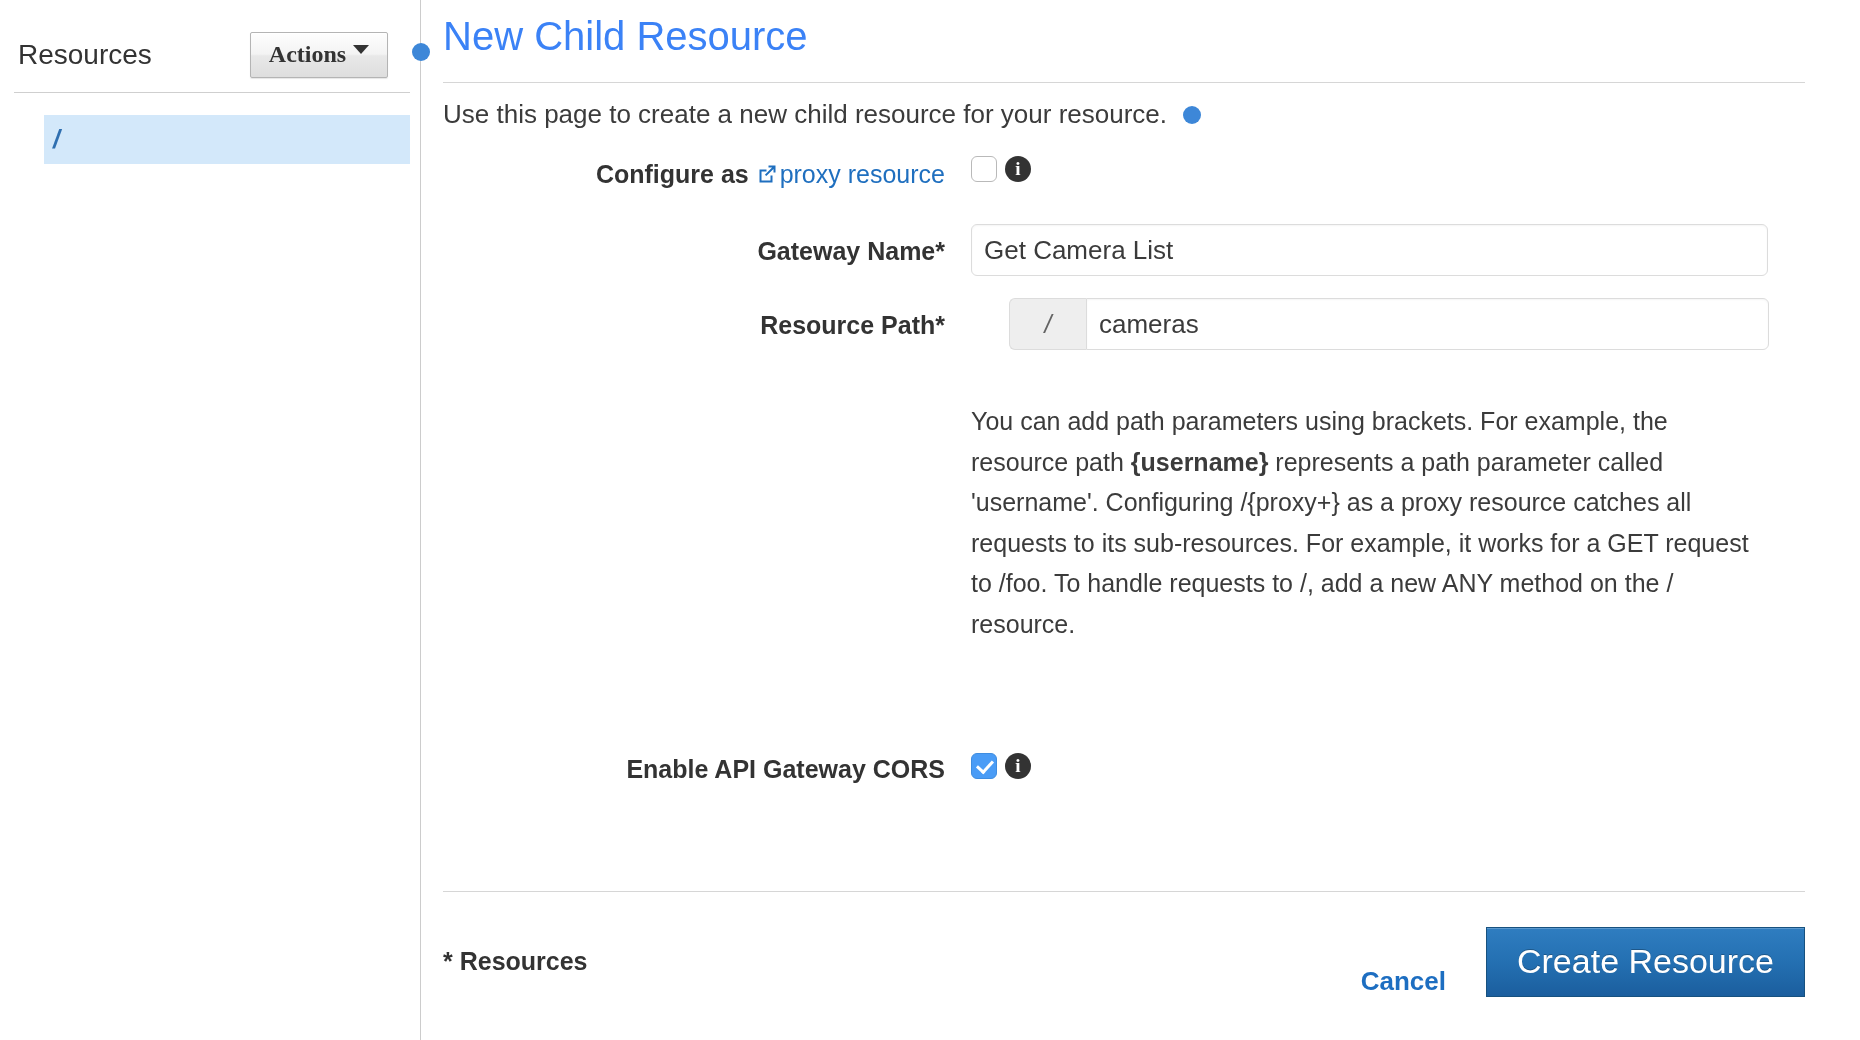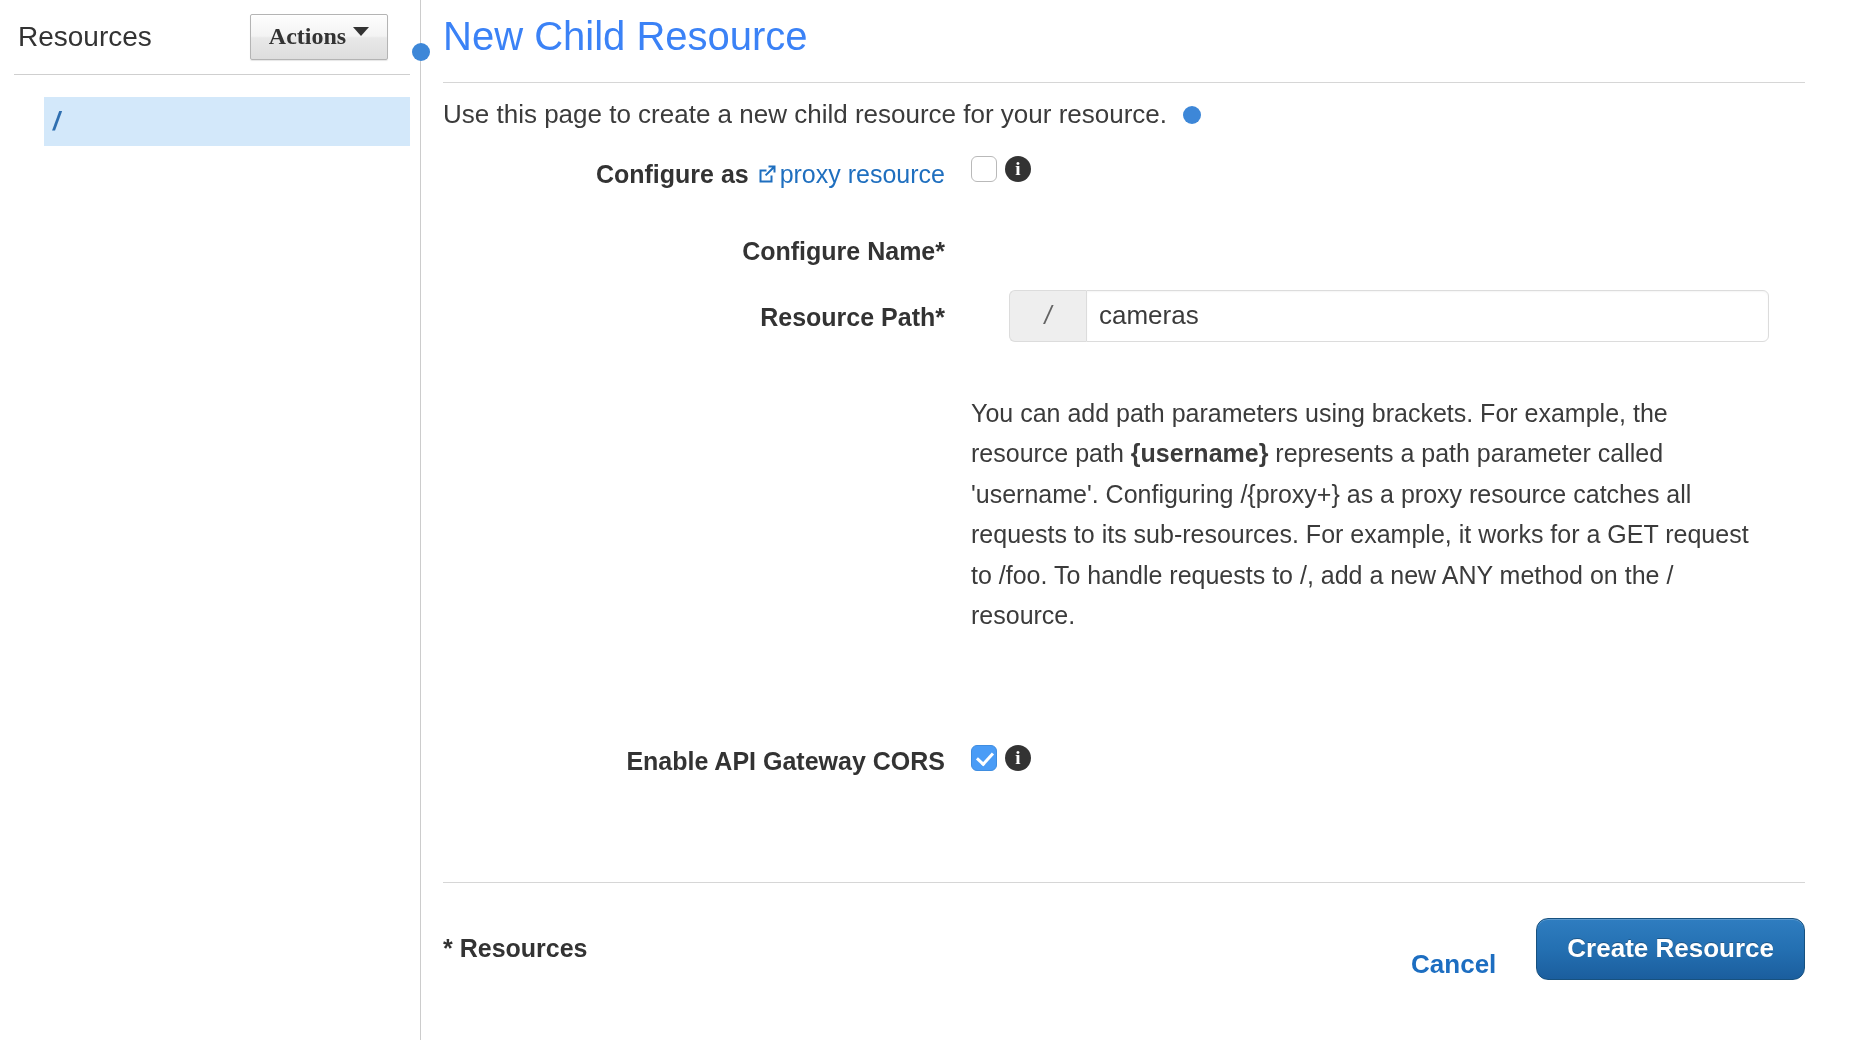--- a/index.html
+++ b/index.html
@@ -20,21 +20,21 @@
   #layout {
     display: flex;
     width: 1860px;
     height: 1040px;
     align-items: stretch;
   }
   #sidebar {
     width: 420px;
     flex: 0 0 420px;
     box-sizing: border-box;
-    padding: 0 0 0 0;
+    padding: 18px 0 0 0;
     position: relative;
   }
   #sidebar-header {
     display: flex;
     align-items: center;
     height: 74px;
     padding: 0 18px 0 18px;
     box-sizing: border-box;
   }
   #sidebar-title {
@@ -321,26 +321,26 @@
     gap: 40px;
   }
   #cancel-link {
     font-size: 26px;
     font-weight: bold;
     color: #1d6ec1;
     text-decoration: none;
     cursor: pointer;
   }
   #create-button {
-    font-size: 26px;
-    font-weight: bold;
+    font-size: 34px;
+    font-weight: normal;
     color: #ffffff;
     background: linear-gradient(to bottom, #2f7dc0 0%, #2470b2 50%, #1b5e9e 100%);
     border: 1px solid #17517f;
-    border-radius: 12px;
+    border-radius: 0;
     padding: 16px 30px 18px 30px;
     cursor: pointer;
     line-height: 1;
     text-shadow: 0 -1px 0 rgba(0,0,0,0.25);
     box-shadow: inset 0 1px 0 rgba(255,255,255,0.22);
     white-space: nowrap;
   }
 </style>
 </head>
 <body>
@@ -391,21 +391,24 @@
         </div>
         <div class="form-control">
           <div class="ctrl-inline">
             <span class="checkbox"></span>
             <span class="info-icon">i</span>
           </div>
         </div>
       </div>
 
       <div class="form-row" id="row-name">
-        <div class="form-label">Configure Name*</div>
+        <div class="form-label">Gateway Name*</div>
+        <div class="form-control">
+          <input class="text-input" type="text" value="Get Camera List" style="">
+        </div>
       </div>
 
       <div class="form-row" id="row-path">
         <div class="form-label">Resource Path*</div>
         <div class="form-control">
           <div class="input-group">
             <span class="input-group-addon">/</span>
             <input class="text-input" type="text" value="cameras" style="">
           </div>
         </div>

